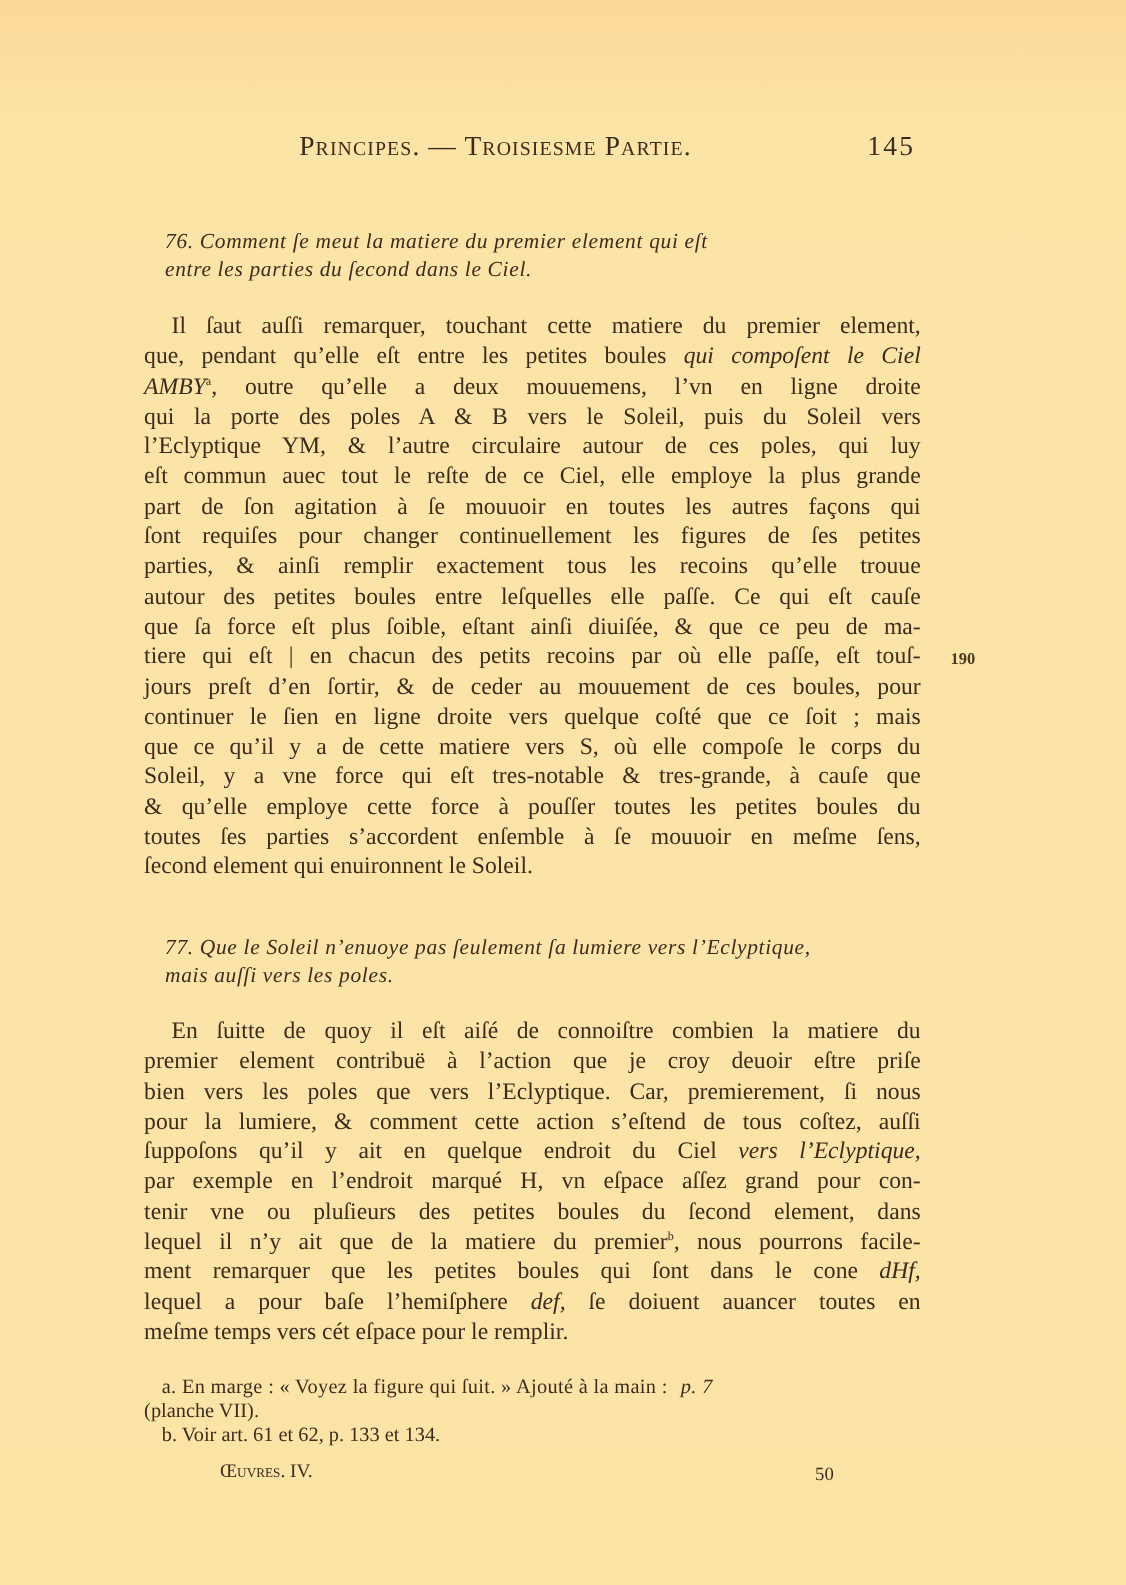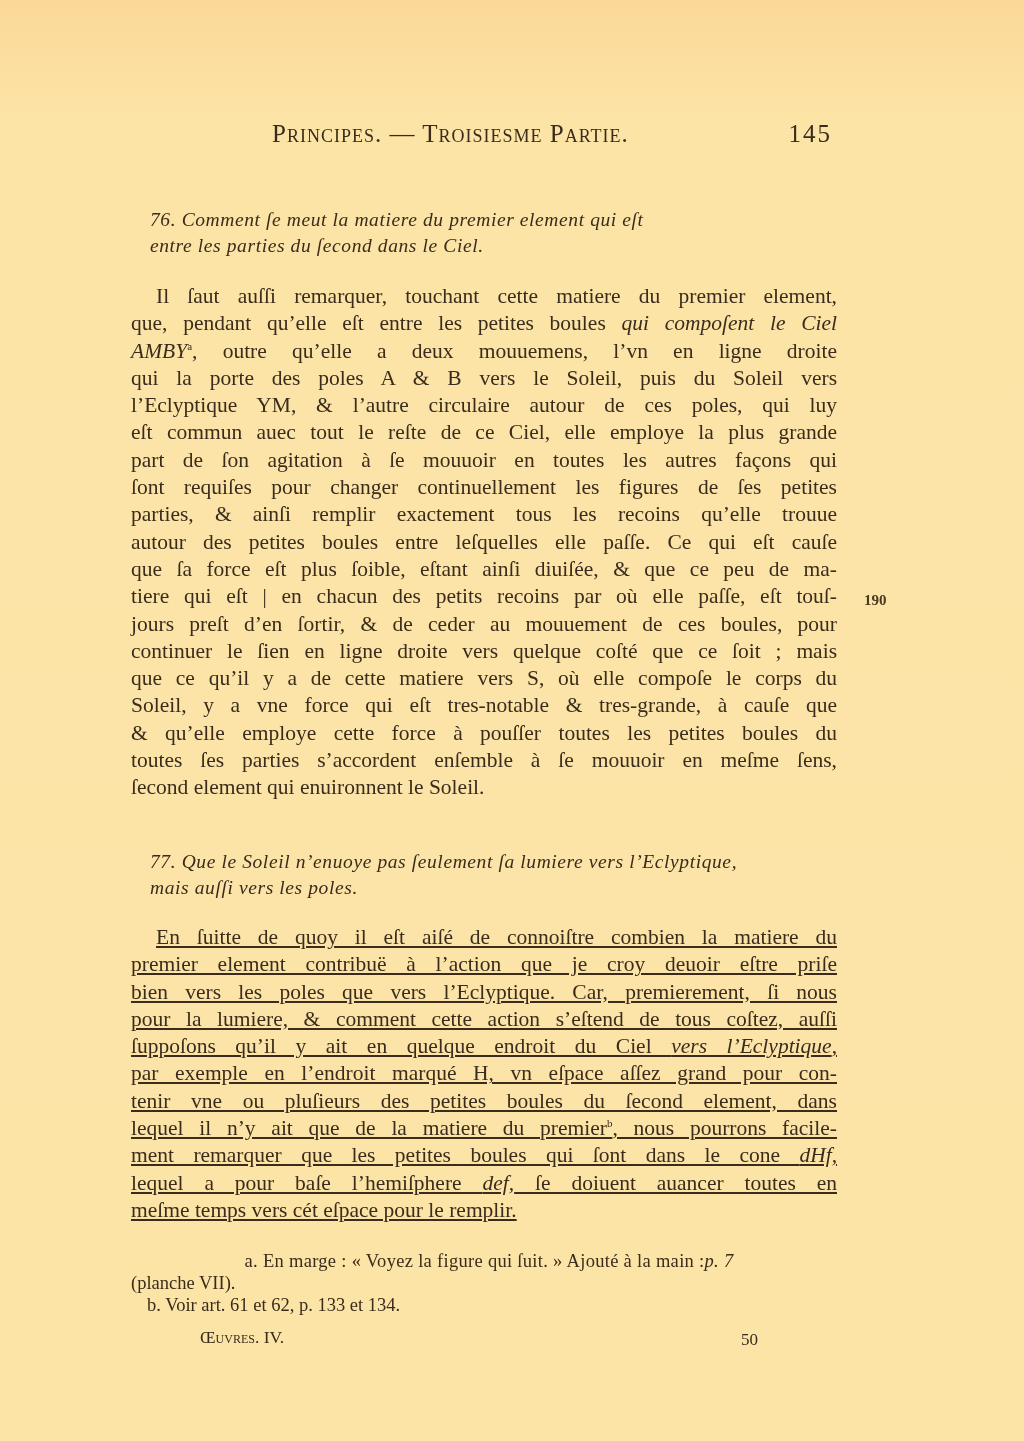--- a/index.html
+++ b/index.html
@@ -25,34 +25,34 @@
   .h76 { top: 207px; }
   .h77 { top: 849px; }
   .para {
     position: absolute; left: 131px; width: 706px;
     font-size: 21.5px; line-height: 27.3px; color: #3a2c1c;
   }
   .para .line { display: block; text-align: justify; text-align-last: justify; white-space: nowrap; height: 27.3px; }
   .para .line.last { text-align-last: left; }
   .para .line.indent { padding-left: 25px; }
   .p1 { top: 283px; font-family: Liberation Serif, serif; }
-  .p2 { top: 924px; text-decoration: underline; }
+  .p2 { top: 924px; }
   .it { font-style: italic; }
   sup { font-size: 11px; vertical-align: super; line-height: 0; }
   .margin-num {
     position: absolute; left: 864px; top: 592px;
     font-family: Liberation Serif, serif; font-weight: bold; font-size: 15px; color: #4a3a22;
   }
   .notes {
     position: absolute; left: 131px; top: 1250px; width: 706px;
     font-size: 18.5px; line-height: 22px; color: #3a2c1c;
   }
   .notes .n { display: block; }
   .notes .n.ind { padding-left: 16px; }
-  .notes .n.first { display: flex; justify-content: center; padding-left: 16px; padding-right: 6px; letter-spacing: 0.3px; }
+  .notes .n.first { display: flex; justify-content: flex-start; padding-left: 16px; padding-right: 6px; letter-spacing: 0.3px; gap: 12px; }
   .footer-left {
     position: absolute; left: 200px; top: 1327px; font-size: 17.5px; font-variant: small-caps; color: #3a2c1c;
   }
   .footer-right {
     position: absolute; left: 741px; top: 1330px; font-size: 17px; color: #3a2c1c;
   }
 </style>
 </head>
 <body>
 

